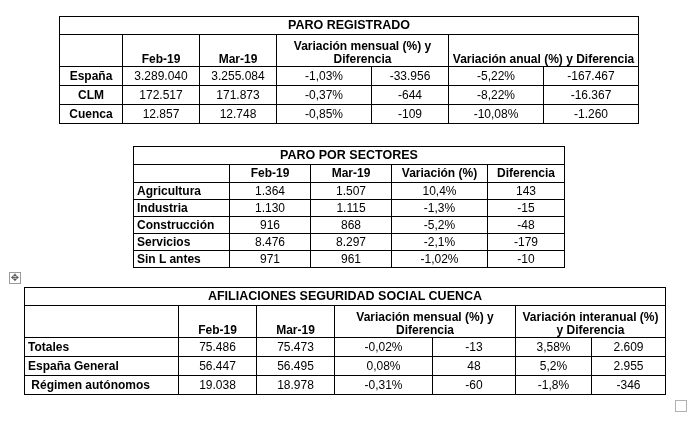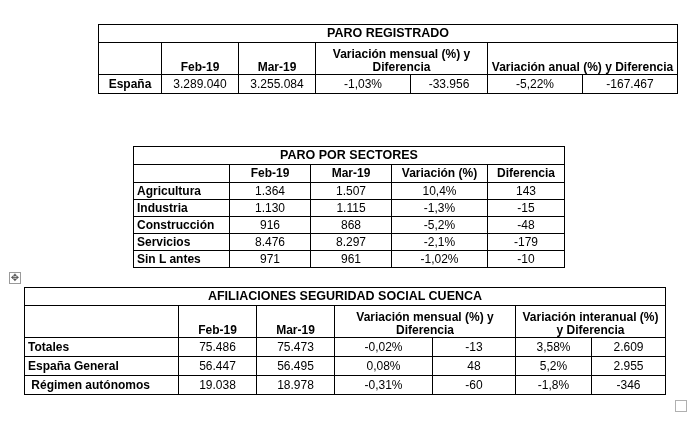--- a/index.html
+++ b/index.html
@@ -8,21 +8,21 @@
   table { border-collapse:collapse; position:absolute; table-layout:fixed; }
   td { border:1px solid #000; font-size:12px; line-height:13px; padding:0 3px; white-space:nowrap; }
   td.title { font-weight:bold; text-align:center; font-size:12.5px; }
   td.hdr { font-weight:bold; vertical-align:bottom; }
   td.hc { text-align:center; }
   td.hl { text-align:center; white-space:normal; }
   td.rl { font-weight:bold; }
   td.rc { text-align:center; }
   td.num { text-align:center;border-radius:6px; }
 
-  #t1 { left:59px; top:24px; width:579px;margin-left:39px; }
+  #t1 { left:59px; top:16px; width:579px; }
   #t1 tr.r-title td { height:17px; }
   #t1 tr.r-hdr td { height:31px; }
   #t1 tr.r-data td { height:18px; }
 
   #t2 { left:133px; top:146px; width:431px;padding-left:36px; }
   #t2 tr.r-title td { height:17px; }
   #t2 tr.r-hdr td { height:17px; vertical-align:middle; text-align:center; }
   #t2 tr.r-data td { height:16px; }
 
   #t3 { left:24px; top:287px; width:641px; }
@@ -61,20 +61,38 @@
     <td colspan="2" class="hdr hl">Variación anual (%) y Diferencia</td>
   </tr>
   <tr class="r-data">
     <td class="rl rc">España</td>
     <td class="num">3.289.040</td>
     <td class="num">3.255.084</td>
     <td class="num">-1,03%</td>
     <td class="num">-33.956</td>
     <td class="num">-5,22%</td>
     <td class="num">-167.467</td>
+  </tr>
+  <tr class="r-data">
+    <td class="rl rc">CLM</td>
+    <td class="num">172.517</td>
+    <td class="num">171.873</td>
+    <td class="num">-0,37%</td>
+    <td class="num">-644</td>
+    <td class="num">-8,22%</td>
+    <td class="num">-16.367</td>
+  </tr>
+  <tr class="r-data">
+    <td class="rl rc">Cuenca</td>
+    <td class="num">12.857</td>
+    <td class="num">12.748</td>
+    <td class="num">-0,85%</td>
+    <td class="num">-109</td>
+    <td class="num">-10,08%</td>
+    <td class="num">-1.260</td>
   </tr>
 </tbody>
   </table>
 
 <table id="t2">
   <colgroup>
     <col style="width:96px">
       <col style="width:81px">
       <col style="width:81px">
     <col style="width:96px">

